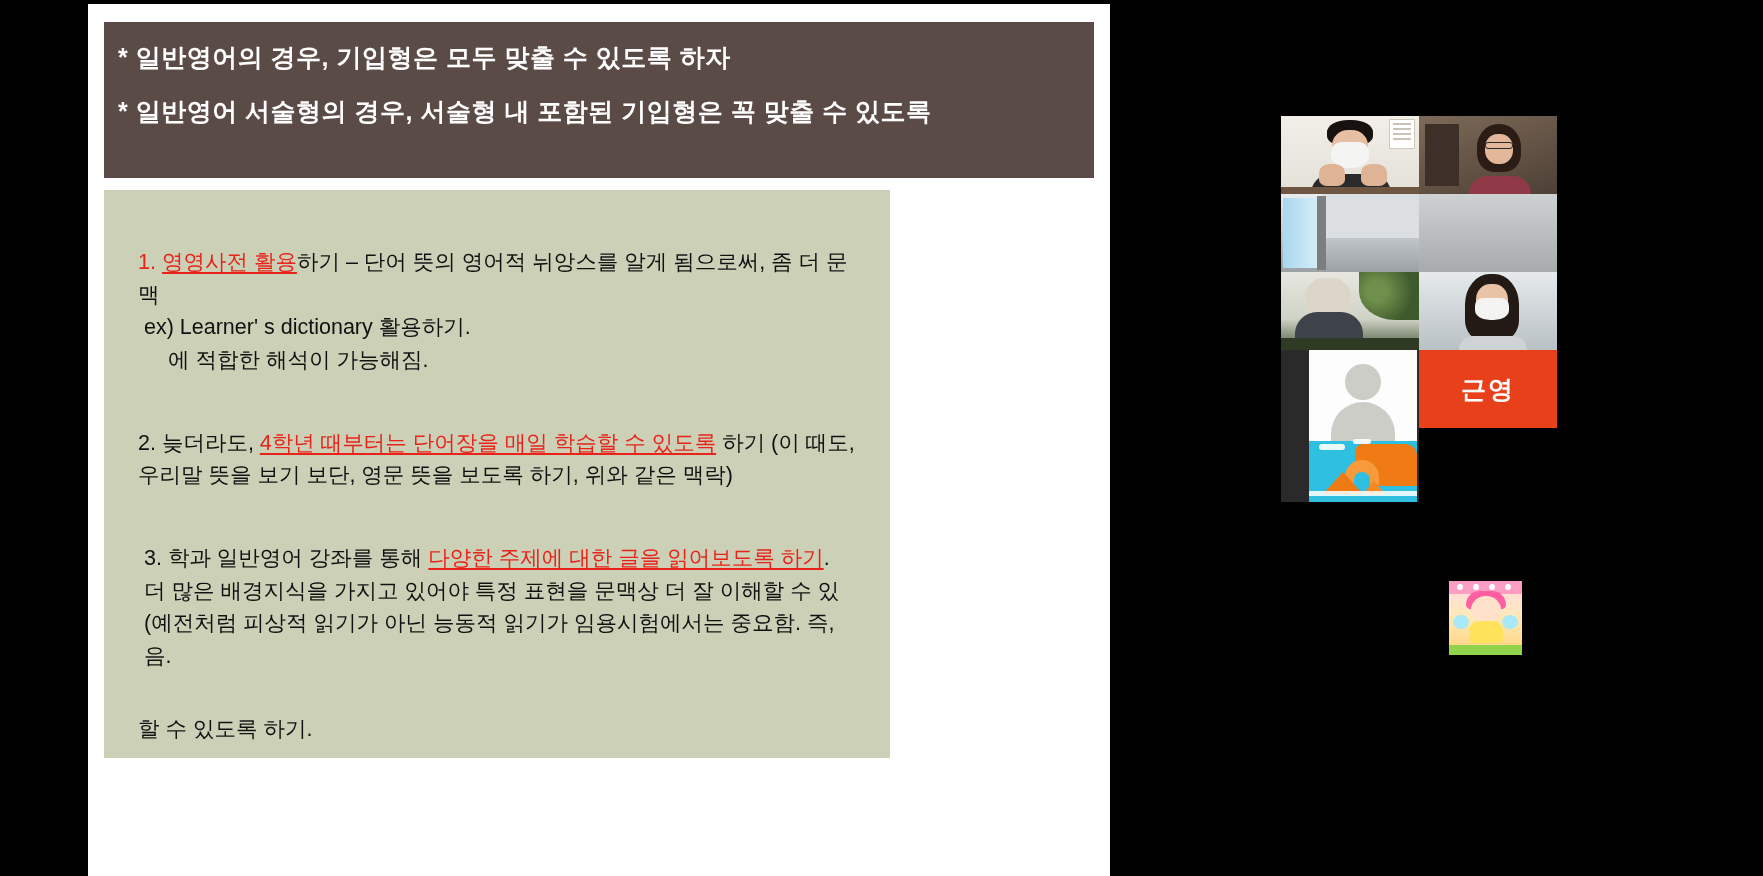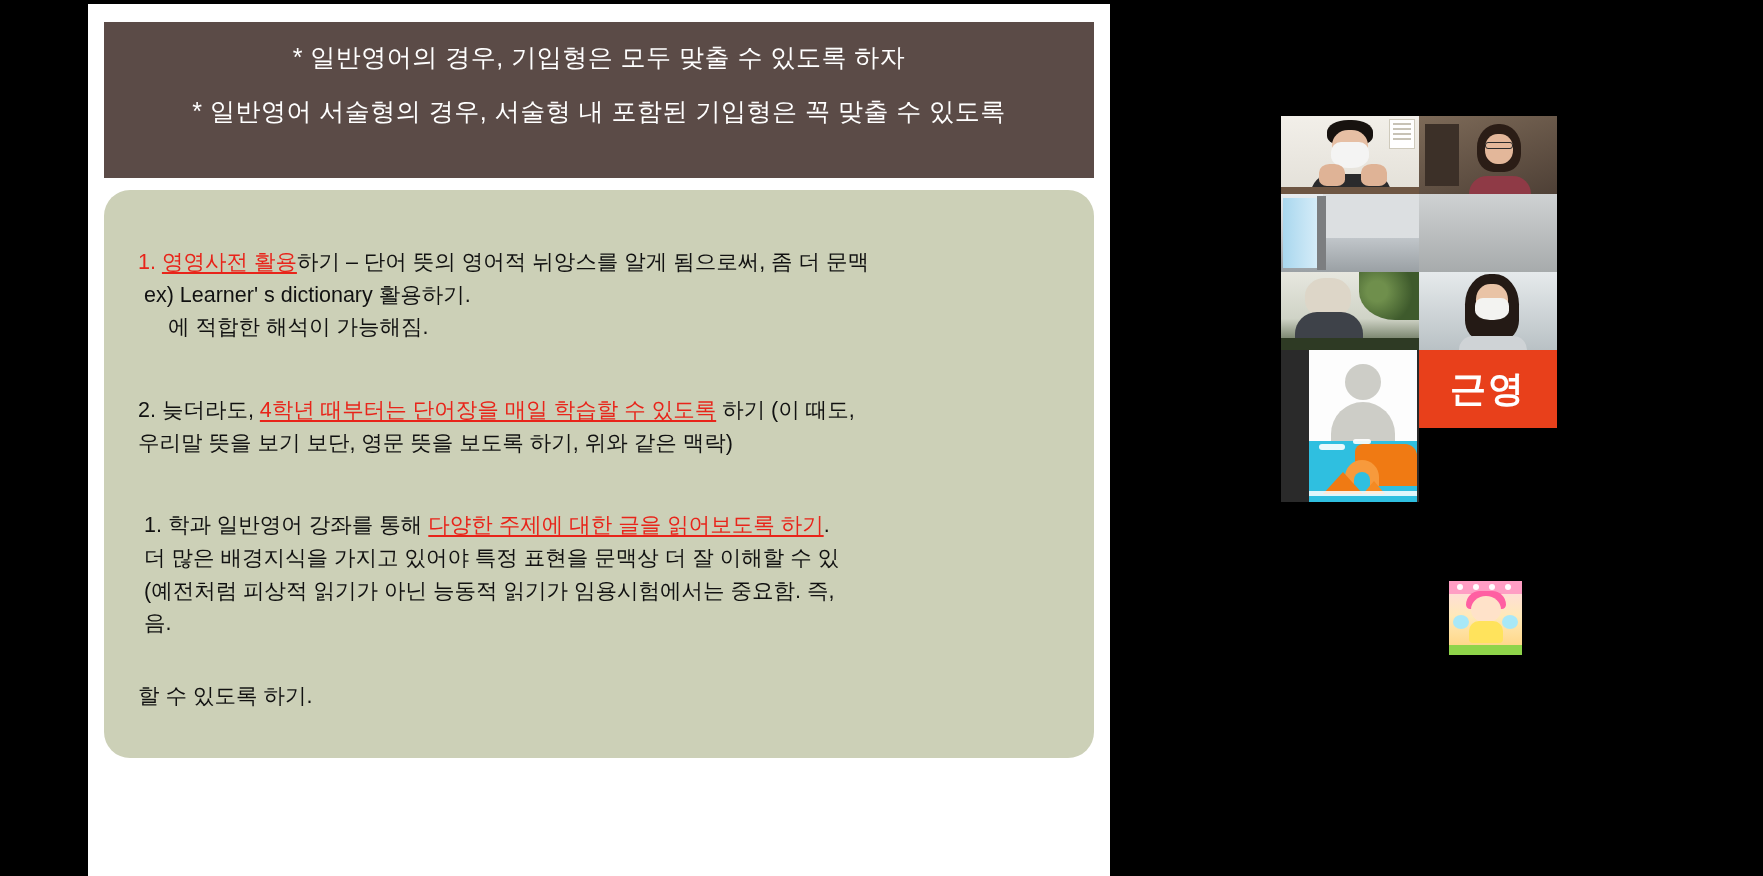--- a/index.html
+++ b/index.html
@@ -18,38 +18,36 @@
     background:#ffffff;
   }
   .header-box{
     position:absolute; left:16px; top:18px;
     width:990px; height:156px;
     background:#5b4b47;
     color:#ffffff;
     padding:10px 14px 0 14px;
   }
   .hdr-line{
-    text-align:center;
     font-size:25px;
     line-height:1.38;
     letter-spacing:.5px;
-    font-weight:400;
+    font-weight:700;
     white-space:pre;
   }
   .hdr-line.l1{ margin-top:8px; }
   .hdr-block2{ margin-top:18px; }
   .hdr-block2 .hdr-line{ font-size:25px; line-height:1.45; }
 
   .content-box{
     position:absolute; left:16px; top:186px;
-    width:990px; height:568px;
+    width:786px; height:568px;
     background:#ccd0b7;
     padding:56px 30px 20px 34px;
     color:#000;
-    border-radius:26px;
   }
   .item{ margin-bottom:6px; }
   .it-line{
     font-size:21.5px;
     line-height:1.52;
     white-space:pre-wrap;
     color:#111;
   }
   .em{
     color:#e8241a;
@@ -130,21 +128,21 @@
   .t7 .foam{ position:absolute; left:0; bottom:6px; width:100%; height:5px; background:#fff; opacity:.85; }
   .t7 .cloud{ position:absolute; background:#fff; border-radius:10px; opacity:.9; }
   .t7 .c1{ left:10px; bottom:52px; width:26px; height:6px; }
   .t7 .c2{ left:44px; bottom:58px; width:18px; height:5px; }
 
   
   .t8{ left:138px; top:234px; width:138px; height:78px; background:#e8401b; }
   .t8 .nm{
     position:absolute; inset:0;
     display:flex; align-items:center; justify-content:center;
-    color:#ffffff; font-size:36px; font-weight:700; letter-spacing:2px;
+    color:#ffffff; font-size:25px; font-weight:700; letter-spacing:2px;
   }
 
   
   .thumb{
     position:absolute; left:1449px; top:581px; width:73px; height:74px;
     background:#f6d9e2; overflow:hidden;
   }
   .thumb .tbg{ position:absolute; inset:0; background:linear-gradient(180deg,#ffd9e6 0%,#ffe9b8 48%,#ffd27a 100%); }
   .thumb .band{ position:absolute; left:0; top:0; width:100%; height:13px; background:#ff9ec4; }
   .thumb .band i{ position:absolute; top:3px; width:6px; height:6px; background:#fff; border-radius:50%; }
@@ -183,21 +181,21 @@
       <div class="gap-lg"></div>
 
       <div class="item">
         <div class="it-line"><span>2. 늦더라도, </span><span class="em">4학년 때부터는 단어장을 매일 학습할 수 있도록</span><span> 하기 (이 때도,</span></div>
         <div class="it-line">우리말 뜻을 보기 보단, 영문 뜻을 보도록 하기, 위와 같은 맥락)</div>
       </div>
 
       <div class="gap-lg"></div>
 
       <div class="item">
-        <div class="it-line"><span> 1. 학과 일반영어 강좌를 통해 </span><span class="em">다양한 주제에 대한 글을 읽어보도록 하기</span><span>.</span></div>
+        <div class="it-line"><span> 3. 학과 일반영어 강좌를 통해 </span><span class="em">다양한 주제에 대한 글을 읽어보도록 하기</span><span>.</span></div>
         <div class="it-line"> 더 많은 배경지식을 가지고 있어야 특정 표현을 문맥상 더 잘 이해할 수 있</div>
         <div class="it-line"> (예전처럼 피상적 읽기가 아닌 능동적 읽기가 임용시험에서는 중요함. 즉,</div>
         <div class="it-line"> 음.</div>
       </div>
 
       <div class="gap-md"></div>
 
       <div class="item">
         <div class="it-line">할 수 있도록 하기.</div>
       </div>

